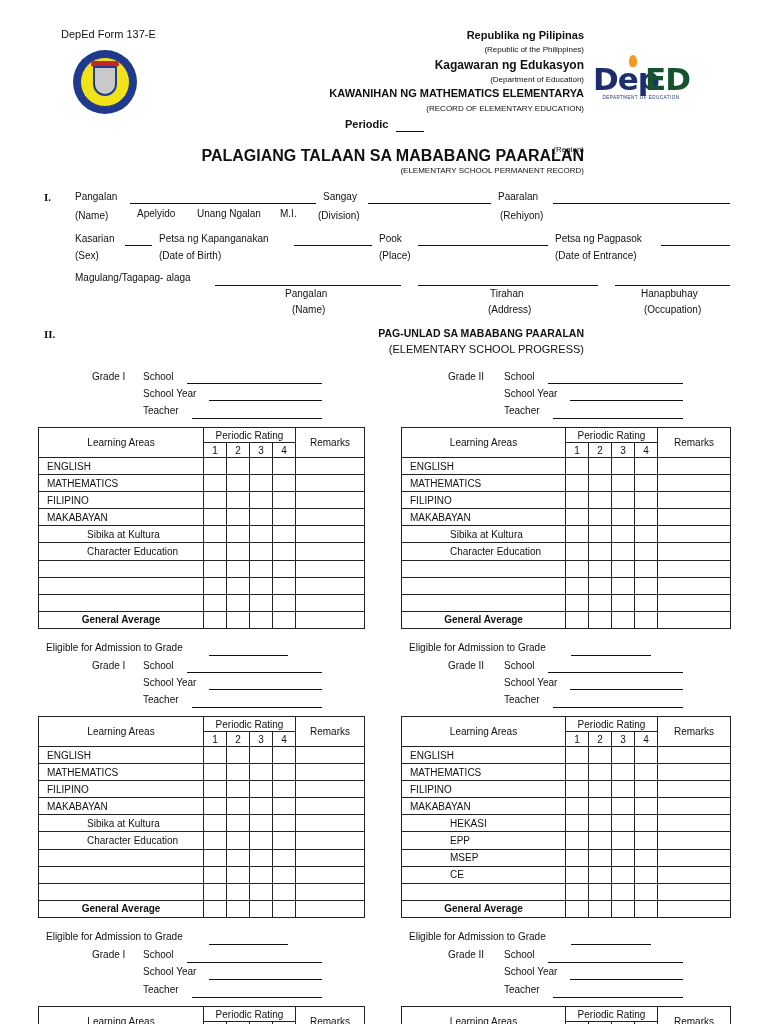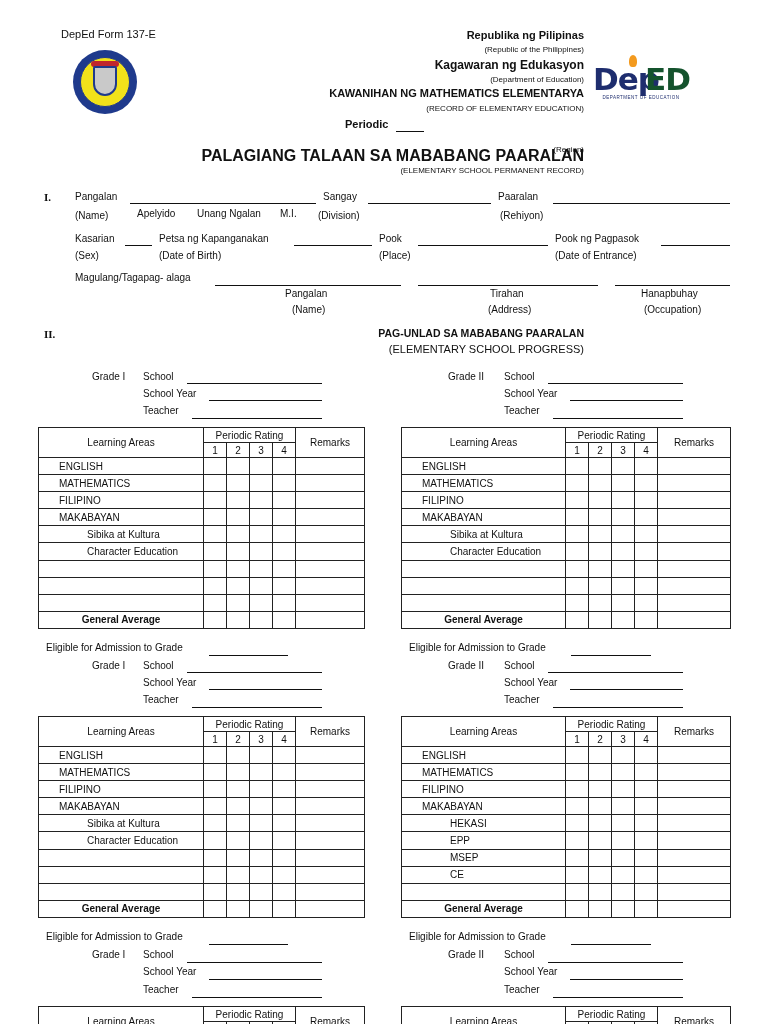--- a/index.html
+++ b/index.html
@@ -23,21 +23,21 @@
   .deped { position: absolute; left: 591px; top: 55px; width: 100px; height: 50px; }
   .deped .dep { position: absolute; left: 2px; top: 6px; font-family: "DejaVu Sans", sans-serif; font-weight: bold; font-size: 31px; color: #1e2d6e; letter-spacing: -1px; }
   .deped .ed { position: absolute; left: 54px; top: 6px; font-family: "DejaVu Sans", sans-serif; font-weight: bold; font-size: 31px; color: #14532d; letter-spacing: -1px; }
   .deped .flame { position: absolute; left: 38px; top: 0px; width: 8px; height: 12px; background: #f39a1e; border-radius: 50% 50% 40% 40%; }
   .deped .sub { position: absolute; left: 2px; top: 40px; width: 96px; font-size: 4.5px; letter-spacing: 0.5px; color: #1e2d6e; text-align: center; }
 
   
   table.grade { position: absolute; border-collapse: collapse; font-size: 10px; }
   table.grade td, table.grade th { border: 1px solid #222; padding: 0; font-weight: normal; }
   table.grade th { text-align: center; }
-  table.grade td.area { padding-left: 20px; text-align: left; white-space: nowrap; }
+  table.grade td.area { padding-left: 8px; text-align: left; white-space: nowrap; }
   table.grade td.area.sub { padding-left: 48px; }
   table.grade td.area.avg { padding-left: 0; text-align: center; font-weight: bold; }
   table.grade td.r, table.grade th.r { width: 23px; }
   table.grade tr.body td { height: 17.1px; }
   table.grade tr.h1 th { height: 15px; }
   table.grade tr.h2 th { height: 15px; font-size: 10px; }
 
   .lbl { position: absolute; font-size: 10px; white-space: nowrap; }
 </style>
 </head>
@@ -92,21 +92,21 @@
 <div class="lbl t8" style="left:75px;top:250px;">(Sex)</div>
 
 <div class="lbl" style="left:159px;top:233px;">Petsa ng Kapanganakan</div>
 <div class="line" style="left:294px;top:245px;width:78px;"></div>
 <div class="lbl t8" style="left:159px;top:250px;">(Date of Birth)</div>
 
 <div class="lbl" style="left:379px;top:233px;">Pook</div>
 <div class="line" style="left:418px;top:245px;width:130px;"></div>
 <div class="lbl t8" style="left:379px;top:250px;">(Place)</div>
 
-<div class="lbl" style="left:555px;top:233px;">Pook ng Pagpasok</div>
+<div class="lbl" style="left:555px;top:233px;">Petsa ng Pagpasok</div>
 <div class="line" style="left:661px;top:245px;width:69px;"></div>
 <div class="lbl t8" style="left:555px;top:250px;">(Date of Entrance)</div>
 
 <div class="lbl" style="left:75px;top:272px;">Magulang/Tagapag- alaga</div>
 <div class="line" style="left:215px;top:285px;width:186px;"></div>
 <div class="line" style="left:418px;top:285px;width:180px;"></div>
 <div class="line" style="left:615px;top:285px;width:115px;"></div>
 <div class="lbl" style="left:285px;top:288px;">Pangalan</div>
 <div class="lbl t8" style="left:292px;top:304px;">(Name)</div>
 <div class="lbl" style="left:490px;top:288px;">Tirahan</div>

